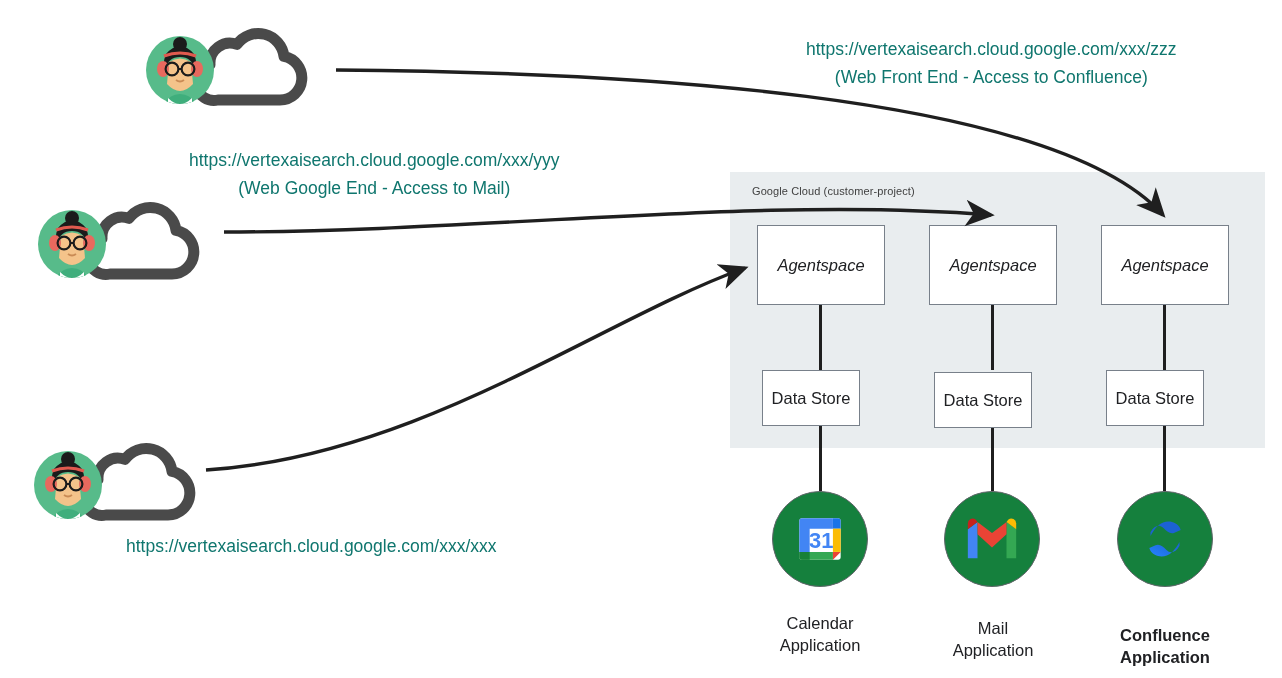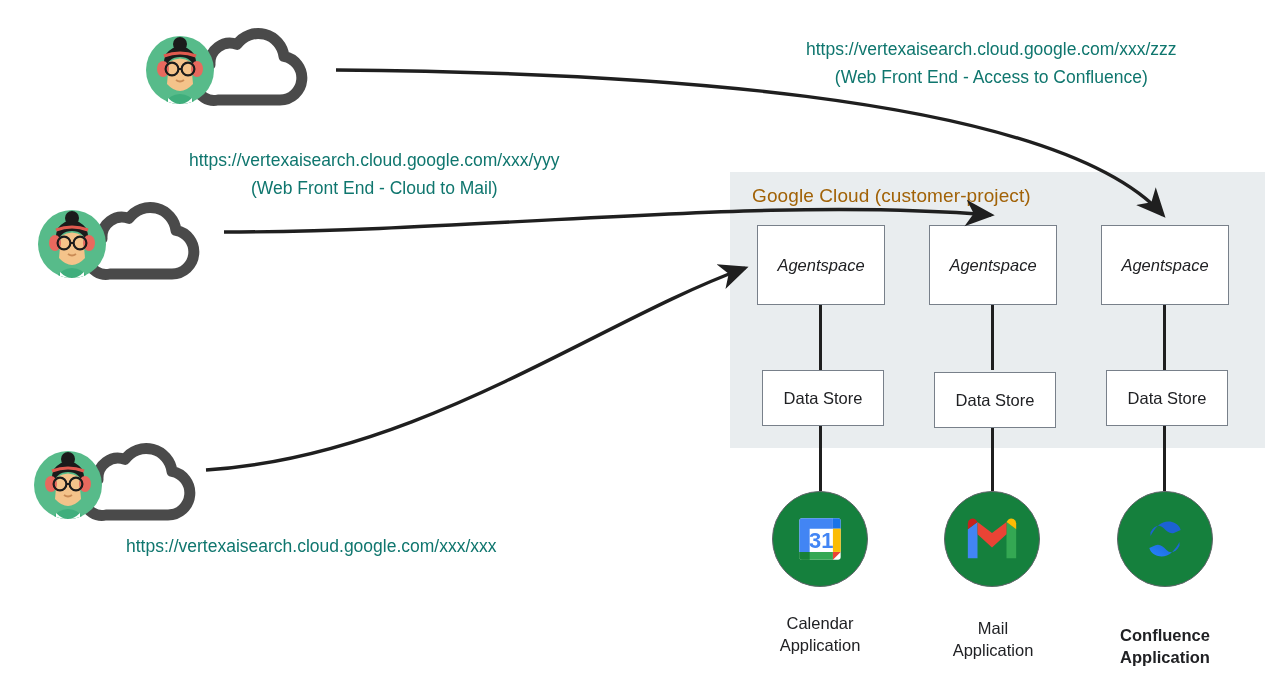--- a/index.html
+++ b/index.html
@@ -29,22 +29,22 @@
     left: 730px;
     top: 172px;
     width: 535px;
     height: 276px;
     background: #e9edef;
   }
   .cloud-container-label {
     position: absolute;
     left: 752px;
     top: 185px;
-    font-size: 19px;
-    color: #a16207;
+    font-size: 11px;
+    color: #404040;
     letter-spacing: 0.1px;
     white-space: nowrap;
   }
 
   
   .node-box {
     position: absolute;
     background: #ffffff;
     border: 1.6px solid #78808a;
     box-sizing: border-box;
@@ -54,21 +54,21 @@
     text-align: center;
     font-size: 16.5px;
     color: #202124;
   }
   .node-box.agentspace {
     width: 128px;
     height: 80px;
     font-style: italic;
   }
   .node-box.datastore {
-    width: 122px;
+    width: 98px;
     height: 56px;
   }
 
   
   .vline {
     position: absolute;
     width: 3.2px;
     background: #1f1f1f;
   }
 
@@ -309,20 +309,20 @@
     </svg>
   </div>
 
   <div class="client-label" style="left:806px; top:35px;">
     <span>https://vertexaisearch.cloud.google.com/xxx/zzz</span>
     <span class="l2">(Web Front End - Access to Confluence)</span>
   </div>
 
   <div class="client-label" style="left:189px; top:146px;">
     <span>https://vertexaisearch.cloud.google.com/xxx/yyy</span>
-    <span class="l2">(Web Front End - Cloud to Mail)</span>
+    <span class="l2">(Web Google End - Access to Mail)</span>
   </div>
 
   <div class="client-label" style="left:126px; top:532px;">
     <span>https://vertexaisearch.cloud.google.com/xxx/xxx</span>
   </div>
 
 </div>
 
 </body></html>

